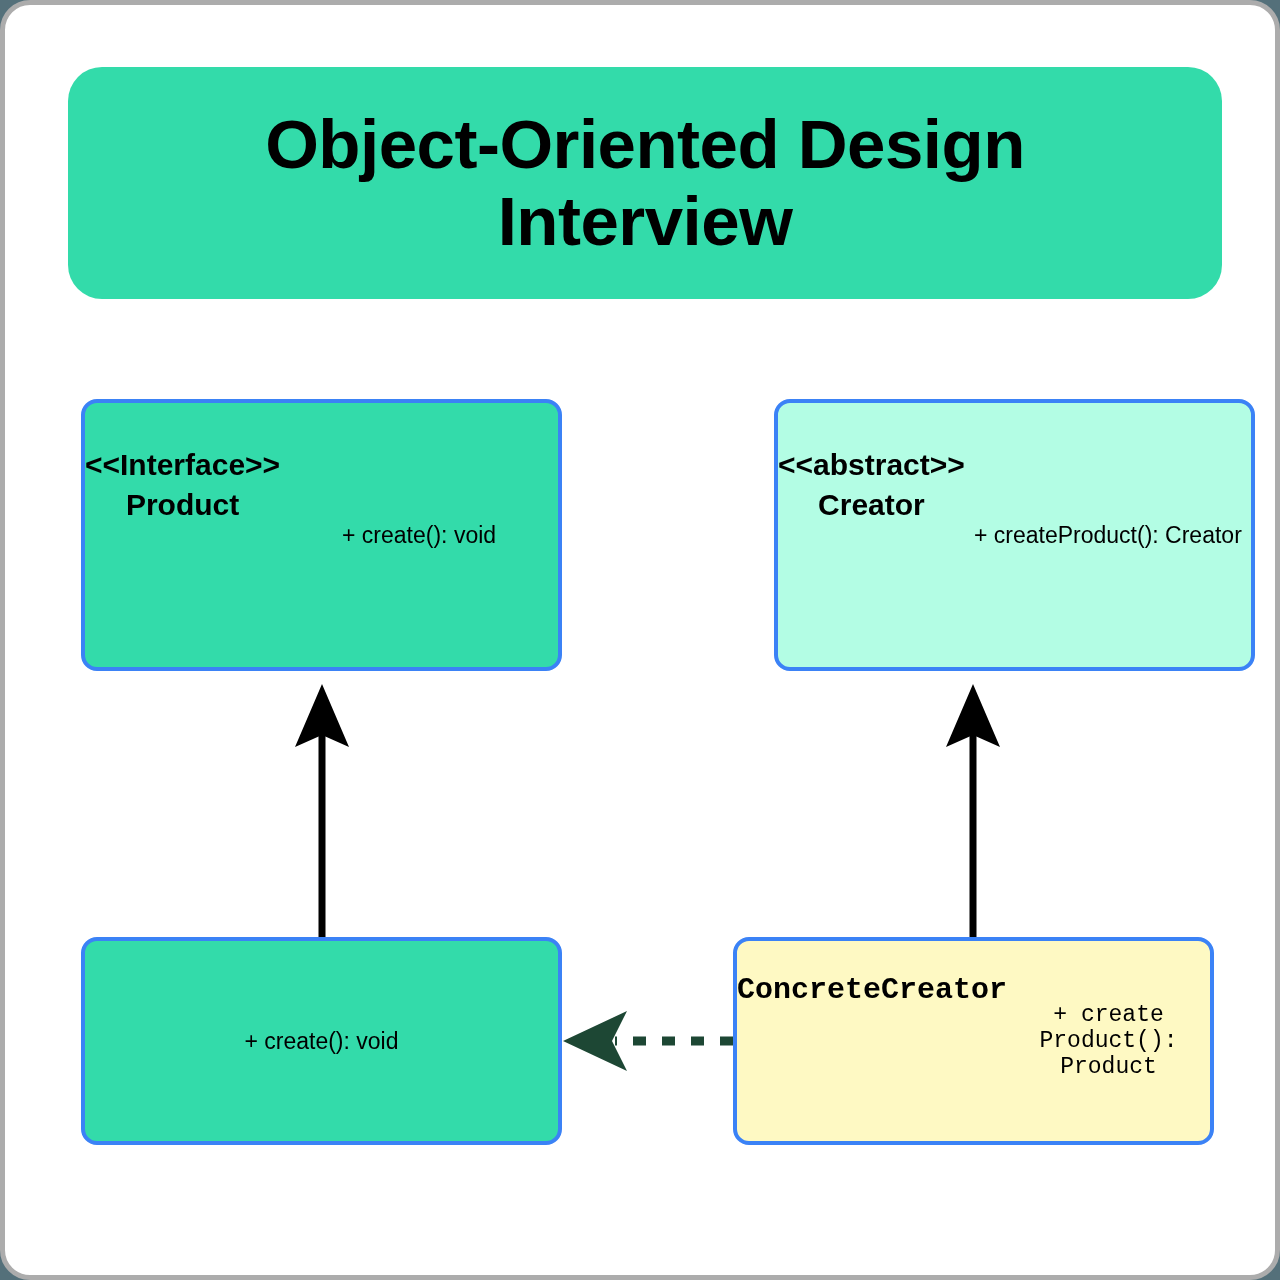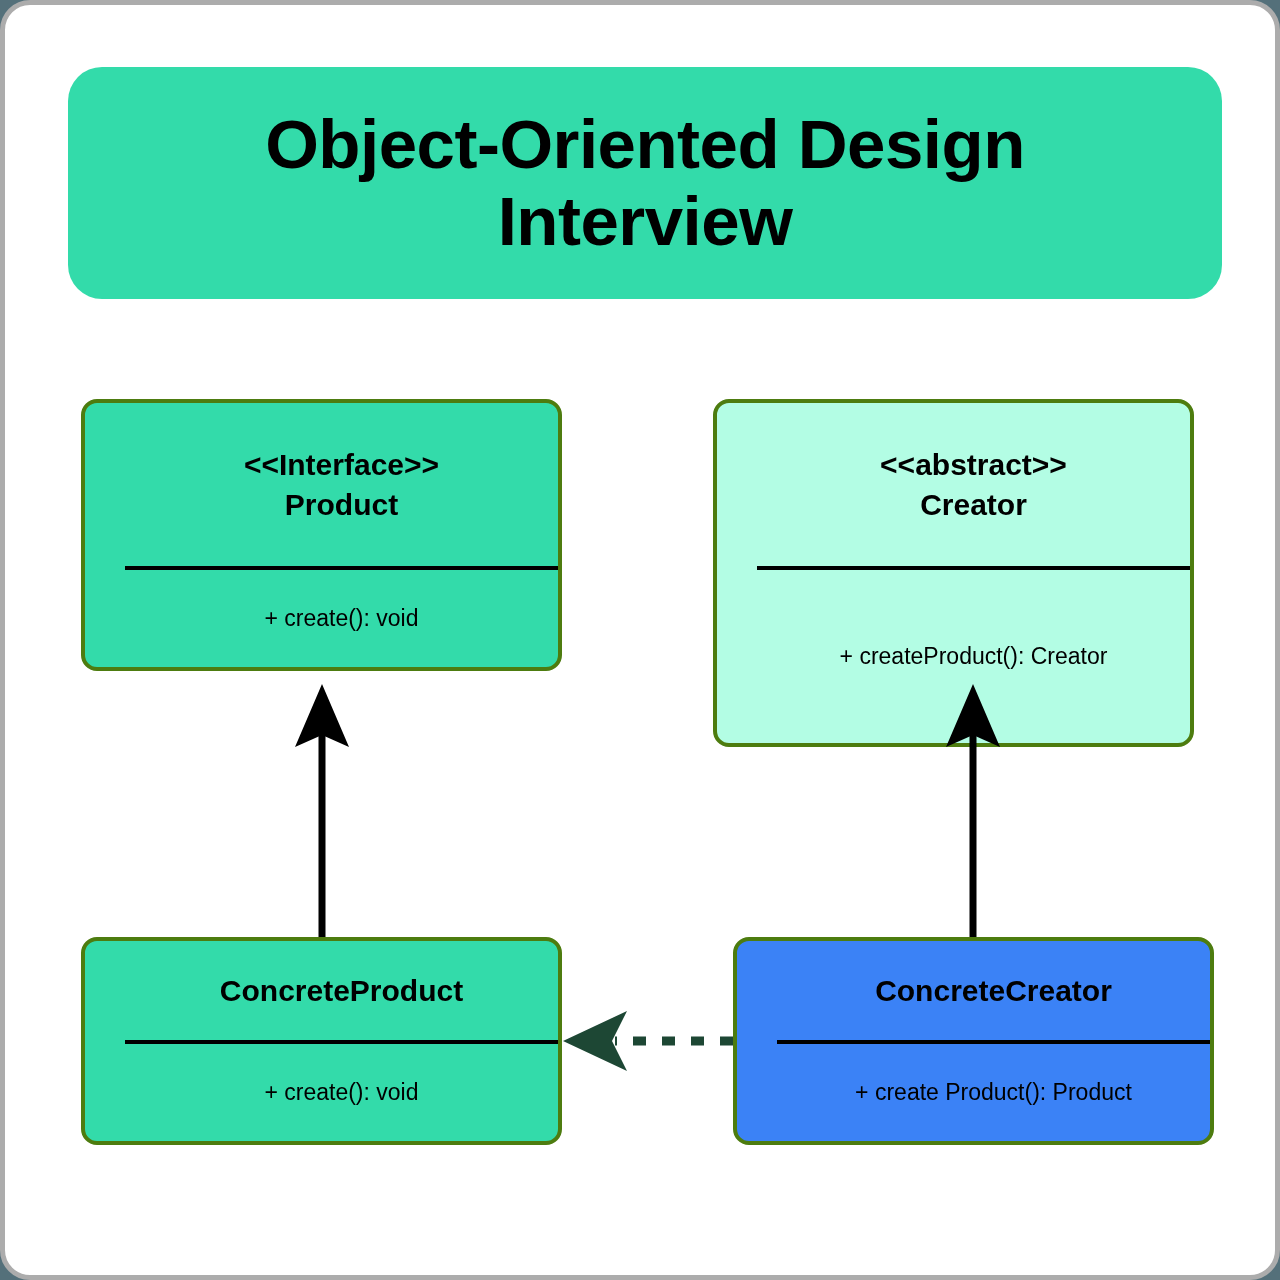--- a/index.html
+++ b/index.html
@@ -48,26 +48,25 @@
     letter-spacing: -0.5px;
     padding: 0 30px;
     white-space: pre-line;
     text-align: center;
   }
 
   
   .uml-box {
     position: absolute;
     box-sizing: border-box;
-    border: 4px solid #4d7c0f;
+    border: 4px solid #3b82f6;
     border-radius: 16px;
     overflow: hidden;
     display: flex;
-    flex-direction: column;
-    padding-left: 40px;
+    flex-direction: row;
   }
   .uml-header {
     display: flex;
     align-items: center;
     justify-content: center;
     text-align: center;
     font-weight: bold;
     font-size: 30px;
     line-height: 1.33;
     color: #000000;
@@ -84,21 +83,21 @@
     justify-content: center;
     text-align: center;
     font-size: 23px;
     color: #000000;
     flex: 1 1 auto;
   }
 
   
   #box-product          { left: 76px;  top: 394px;  width: 481px; height: 272px; }
   #box-product    .uml-header { height: 163px; }
-  #box-creator          { left: 708px; top: 394px;  width: 481px; height: 348px; }
+  #box-creator          { left: 769px; top: 394px;  width: 481px; height: 272px; }
   #box-creator    .uml-header { height: 163px; }
   #box-concrete-product { left: 76px;  top: 932px;  width: 481px; height: 208px; }
   #box-concrete-product .uml-header { height: 99px; }
   #box-concrete-creator { left: 728px; top: 932px;  width: 481px; height: 208px; }
   #box-concrete-creator .uml-header { height: 99px; }
 
   
   #connectors {
     position: absolute;
     left: 0;
@@ -126,26 +125,25 @@
   </div>
 
   <div class="uml-box" id="box-creator" style="background: rgb(179, 253, 228);">
     <div class="uml-header">&lt;&lt;abstract&gt;&gt;
 Creator</div>
     <div class="uml-divider"></div>
     <div class="uml-body">+ createProduct(): Creator</div>
   </div>
 
   <div class="uml-box" id="box-concrete-product" style="background: rgb(51, 219, 170);">
-    <div class="uml-header">ConcreteProduct</div>
     <div class="uml-divider"></div>
     <div class="uml-body">+ create(): void</div>
   </div>
 
-  <div class="uml-box" id="box-concrete-creator" style="background: #3b82f6;">
+  <div class="uml-box" id="box-concrete-creator" style="background: #fef9c3; font-family: Liberation Mono, monospace;">
     <div class="uml-header">ConcreteCreator</div>
     <div class="uml-divider"></div>
     <div class="uml-body">+ create Product(): Product</div>
   </div>
 
   <svg id="connectors" viewBox="0 0 1280 1280">
 
     <g>
       <line x1="317" y1="932" x2="317" y2="727" stroke="#000000" stroke-width="7"></line>
       <path d="M 317 679 L 344 742 L 317 730 L 290 742 Z" fill="#000000"></path>

